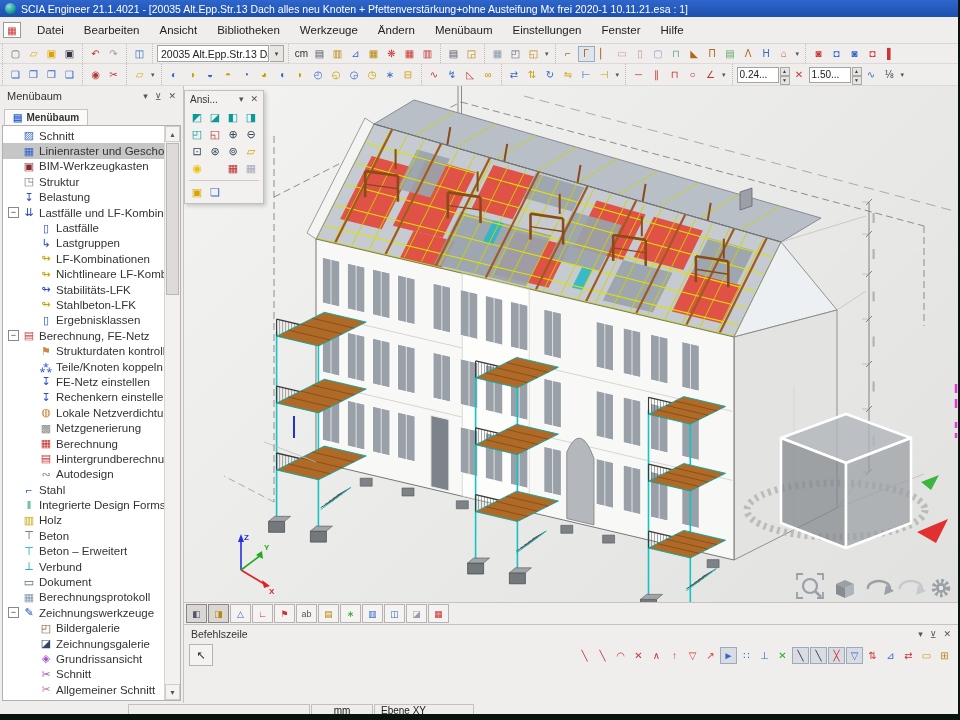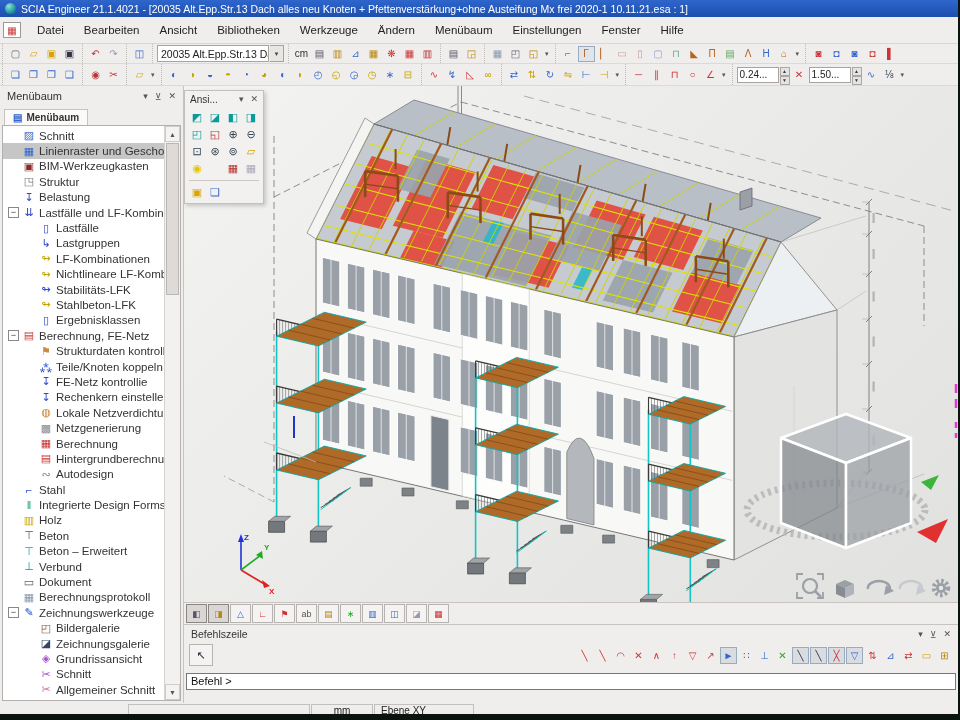--- a/index.html
+++ b/index.html
@@ -530,21 +530,21 @@
               <span>Strukturdaten kontrollie</span>
             </div>
             <div class="tree-row" style="--c: #3355cc; --depth: 1;">
               <span class="expander" style="visibility: hidden;">−</span>
               <span class="ticon">⁂</span>
               <span>Teile/Knoten koppeln</span>
             </div>
             <div class="tree-row" style="--c: #2b49c9; --depth: 1;">
               <span class="expander" style="visibility: hidden;">−</span>
               <span class="ticon">↧</span>
-              <span>FE-Netz kontrollie</span>
+              <span>FE-Netz einstellen</span>
             </div>
             <div class="tree-row" style="--c: #2b49c9; --depth: 1;">
               <span class="expander" style="visibility: hidden;">−</span>
               <span class="ticon">↧</span>
               <span>Rechenkern einstellen</span>
             </div>
             <div class="tree-row" style="--c: #cc7722; --depth: 1;">
               <span class="expander" style="visibility: hidden;">−</span>
               <span class="ticon">◍</span>
               <span>Lokale Netzverdichtung</span>
@@ -1344,23 +1344,20 @@
                 <span>⇄</span>
               </span>
               <span class="snap-btn" style="--c: #c9a000;">
                 <span>▭</span>
               </span>
               <span class="snap-btn" style="--c: #b8860b;">
                 <span>⊞</span>
               </span>
             </span>
         </div>
-        <div class="cmd-input-row">
-          <input class="cmd-input" value="Befehl &gt;" style="">
-        </div>
       </div>
     </div>
   </div>
 
   <div class="statusbar">
     <span class="status-spacer"></span>
     <span style="display:flex;flex:1;">
 
     <span class="status-cell"></span>
         <span class="status-cell">mm</span>

